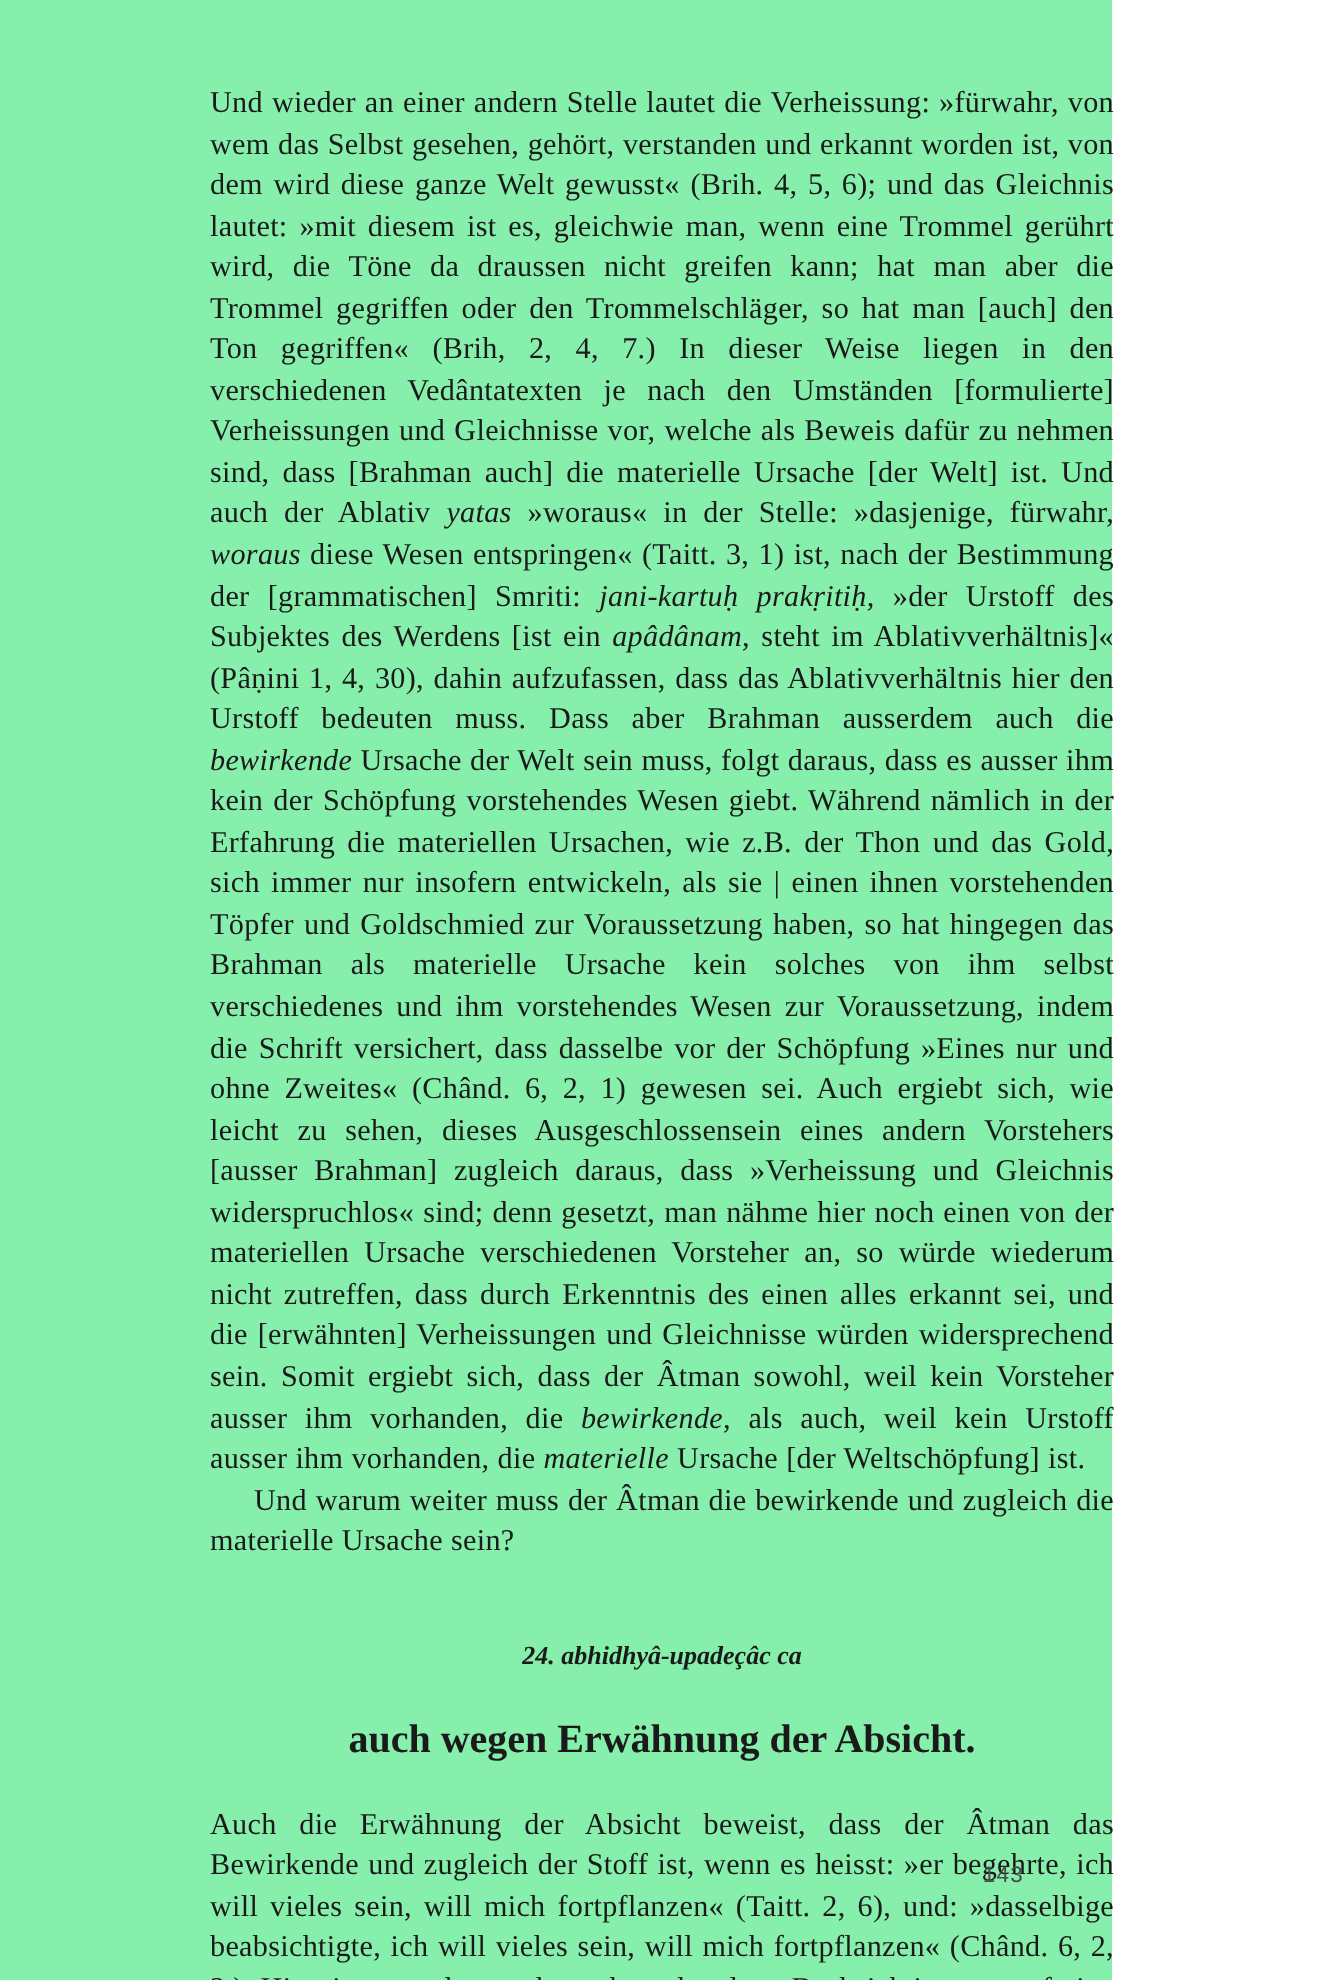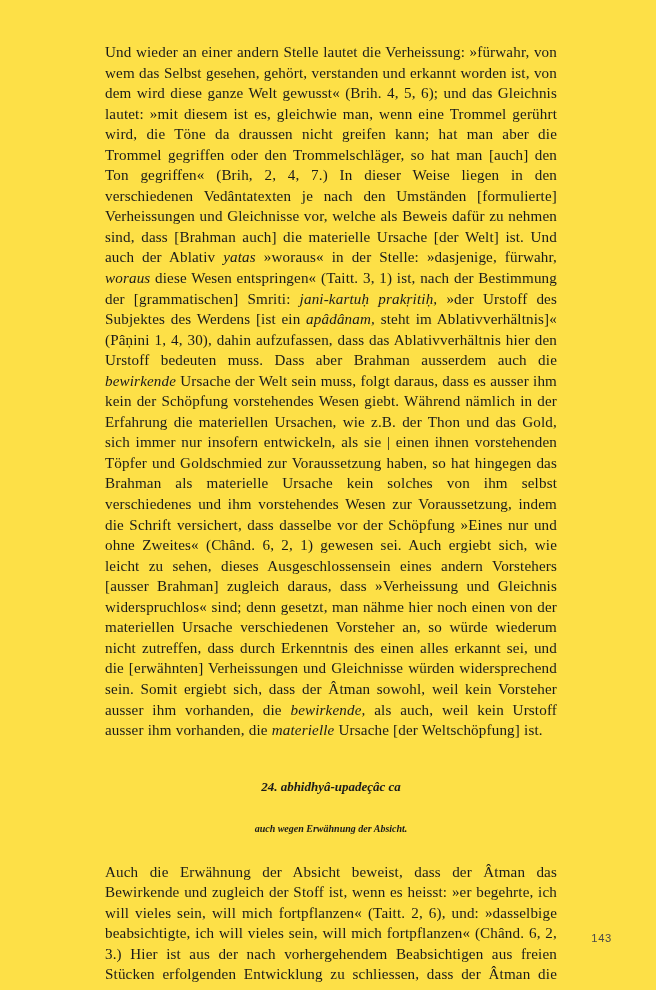--- a/index.html
+++ b/index.html
@@ -12,23 +12,23 @@
     height: 990px;
     font-family: "Liberation Serif", "DejaVu Serif", serif;
     color: #1a1a1a;
     position: relative;
     overflow: hidden;
   }
   .page {
     position: absolute;
     left: 0;
     top: 0;
-    width: 656px;
+    width: 556px;
     height: 990px;
-    background: #fde047;
+    background: #86efac;
   }
   .textblock {
     position: absolute;
     left: 105px;
     top: 42px;
     width: 452px;
   }
   p.para {
     margin: 0;
     text-align: justify;
@@ -48,22 +48,21 @@
     font-weight: bold;
     font-style: italic;
     font-size: 13px;
     line-height: 20.5px;
     padding-top: 36px;
   }
   .sutra-translation {
     margin: 0;
     text-align: center;
     font-weight: bold;
-    font-style: italic;
-    font-size: 10px;
+    font-size: 20px;
     line-height: 20.5px;
     padding-top: 22px;
     padding-bottom: 22px;
   }
   .italic { font-style: italic; }
   .pagenum {
     position: absolute;
     right: 44px;
     bottom: 46px;
     font-size: 11.2px;
@@ -78,20 +77,21 @@
 </style>
 </head>
 <body>
 
 <div class="page">
 
   <div class="textblock">
 
     <p class="para"><span>Und wieder an einer andern Stelle lautet die Verheissung: »fürwahr, von wem das Selbst gesehen, gehört, verstanden und erkannt worden ist, von dem wird diese ganze Welt gewusst« (Brih. 4, 5, 6); und das Gleichnis lautet: »mit diesem ist es, gleichwie man, wenn eine Trommel gerührt wird, die Töne da draussen nicht greifen kann; hat man aber die Trommel gegriffen oder den Trommelschläger, so hat man [auch] den Ton gegriffen« (Brih, 2, 4, 7.) In dieser Weise liegen in den verschiedenen Vedântatexten je nach den Umständen [formulierte] Verheissungen und Gleichnisse vor, welche als Beweis dafür zu nehmen sind, dass [Brahman auch] die materielle Ursache [der Welt] ist. Und auch der Ablativ </span><span class="italic">yatas</span><span> »woraus« in der Stelle: »dasjenige, fürwahr, </span><span class="italic">woraus</span><span> diese Wesen entspringen« (Taitt. 3, 1) ist, nach der Bestimmung der [grammatischen] Smriti: </span><span class="italic">jani-kartuḥ prakṛitiḥ,</span><span> »der Urstoff des Subjektes des Werdens [ist ein </span><span class="italic">apâdânam,</span><span> steht im Ablativverhältnis]« (Pâṇini 1, 4, 30), dahin aufzufassen, dass das Ablativverhältnis hier den Urstoff bedeuten muss. Dass aber Brahman ausserdem auch die </span><span class="italic">bewirkende</span><span> Ursache der Welt sein muss, folgt daraus, dass es ausser ihm kein der Schöpfung vorstehendes Wesen giebt. Während nämlich in der Erfahrung die materiellen Ursachen, wie z.B. der Thon und das Gold, sich immer nur insofern entwickeln, als sie | einen ihnen vorstehenden Töpfer und Goldschmied zur Voraussetzung haben, so hat hingegen das Brahman als materielle Ursache kein solches von ihm selbst verschiedenes und ihm vorstehendes Wesen zur Voraussetzung, indem die Schrift versichert, dass dasselbe vor der Schöpfung »Eines nur und ohne Zweites« (Chând. 6, 2, 1) gewesen sei. Auch ergiebt sich, wie leicht zu sehen, dieses Ausgeschlossensein eines andern Vorstehers [ausser Brahman] zugleich daraus, dass »Verheissung und Gleichnis widerspruchlos« sind; denn gesetzt, man nähme hier noch einen von der materiellen Ursache verschiedenen Vorsteher an, so würde wiederum nicht zutreffen, dass durch Erkenntnis des einen alles erkannt sei, und die [erwähnten] Verheissungen und Gleichnisse würden widersprechend sein. Somit ergiebt sich, dass der Âtman sowohl, weil kein Vorsteher ausser ihm vorhanden, die </span><span class="italic">bewirkende,</span><span> als auch, weil kein Urstoff ausser ihm vorhanden, die </span><span class="italic">materielle</span><span> Ursache [der Weltschöpfung] ist.</span></p>
 
+    <p class="para indent">Und warum weiter muss der Âtman die bewirkende und zugleich die materielle Ursache sein?</p>
 
     <p class="sutra-heading">24. abhidhyâ-upadeçâc ca</p>
 
     <p class="sutra-translation">auch wegen Erwähnung der Absicht.</p>
 
     <p class="para">Auch die Erwähnung der Absicht beweist, dass der Âtman das Bewirkende und zugleich der Stoff ist, wenn es heisst: »er begehrte, ich will vieles sein, will mich fortpflanzen« (Taitt. 2, 6), und: »dasselbige beabsichtigte, ich will vieles sein, will mich fortpflanzen« (Chând. 6, 2, 3.) Hier ist aus der nach vorhergehendem Beabsichtigen aus freien Stücken erfolgenden Entwicklung zu schliessen, dass der Âtman die bewirkende Ursache ist; und aus den Worten »ich will vieles sein«, ist, da es [nur] der innere Âtman</p>
 
   </div>
 
   <div class="pagenum">143</div>

